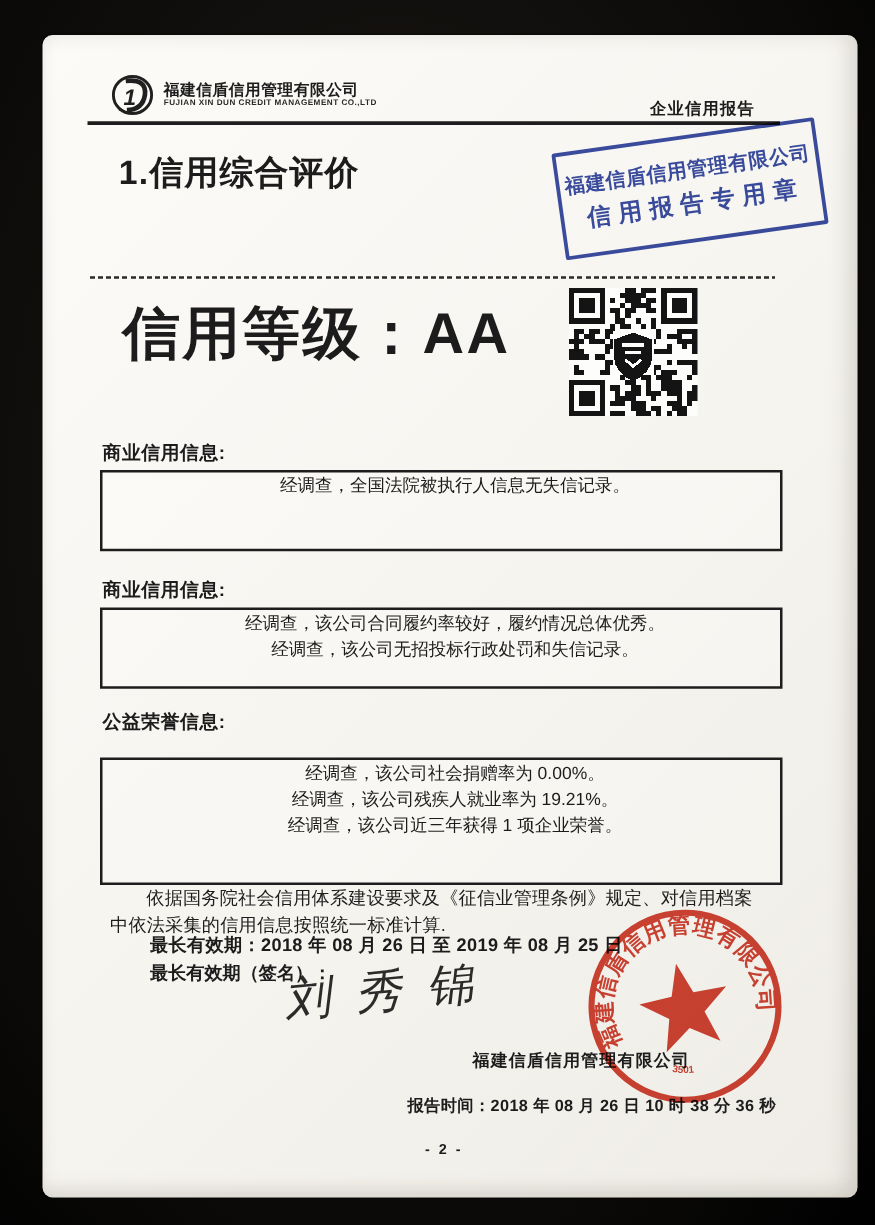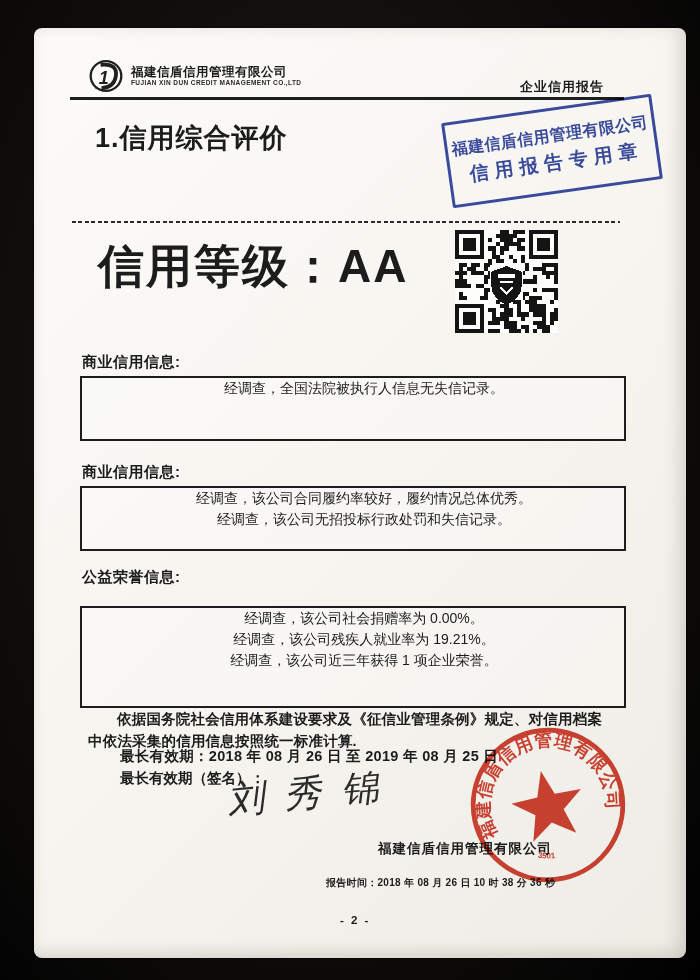--- a/index.html
+++ b/index.html
@@ -40,31 +40,31 @@
   .rating{left:64px;top:208px;font-size:46px;font-weight:900;letter-spacing:2px;}
   .qr{left:421px;top:202px;width:103px;height:103px;}
   
   .sec-h{left:48px;font-size:15px;font-weight:800;letter-spacing:.5px;}
   .sec-box{left:46px;width:542px;border:2px solid #1d1d1d;background:rgba(255,255,255,.25);}
   .sec-box .ln{font-size:14px;font-weight:400;line-height:21px;padding-left:22px;white-space:nowrap;text-align:center;}
   #box1{top:348px;height:61px;} #h1s{top:325px;}
   #box2{top:458px;height:61px;} #h2s{top:435px;}
   #box3{top:543px;height:98px;margin-top:35px;} #h3s{top:540px;}
   
-  .statement{left:54px;top:680px;width:524px;font-size:14.5px;font-weight:700;line-height:22px;text-indent:2em;letter-spacing:.2px;}
+  .statement{left:54px;top:680px;width:524px;font-size:14.5px;font-weight:400;line-height:22px;text-indent:2em;letter-spacing:.2px;}
   .validity{left:86px;top:719px;font-size:14.5px;font-weight:700;letter-spacing:.3px;}
   .signer{left:86px;top:741px;font-size:14.5px;font-weight:700;}
   .signature{
     left:196px;top:740px;font-size:37px;font-weight:400;color:#161616;opacity:.9;
     font-family:"Liberation Serif","DejaVu Serif",serif;
     transform:rotate(-5deg) skewX(-12deg);letter-spacing:20px;white-space:nowrap;z-index:2;
   }
   .red-stamp{left:425px;top:688px;width:178px;height:178px;transform:rotate(-12deg);mix-blend-mode:multiply;opacity:.9;z-index:7;}
   .company-sig{left:344px;top:812px;font-size:13.5px;font-weight:800;letter-spacing:1px;z-index:3;}
-  .report-time{left:292px;top:848px;font-size:10px;font-weight:700;letter-spacing:.3px;}
+  .report-time{left:292px;top:848px;font-size:13px;font-weight:700;letter-spacing:.3px;}
   .page-num{left:306px;top:886px;font-size:11.5px;font-weight:700;letter-spacing:2px;}
 </style>
 </head>
 <body>
 
 <div class="photo-bg"></div>
 
 <div class="page">
 
   <div class="abs logo-row">

